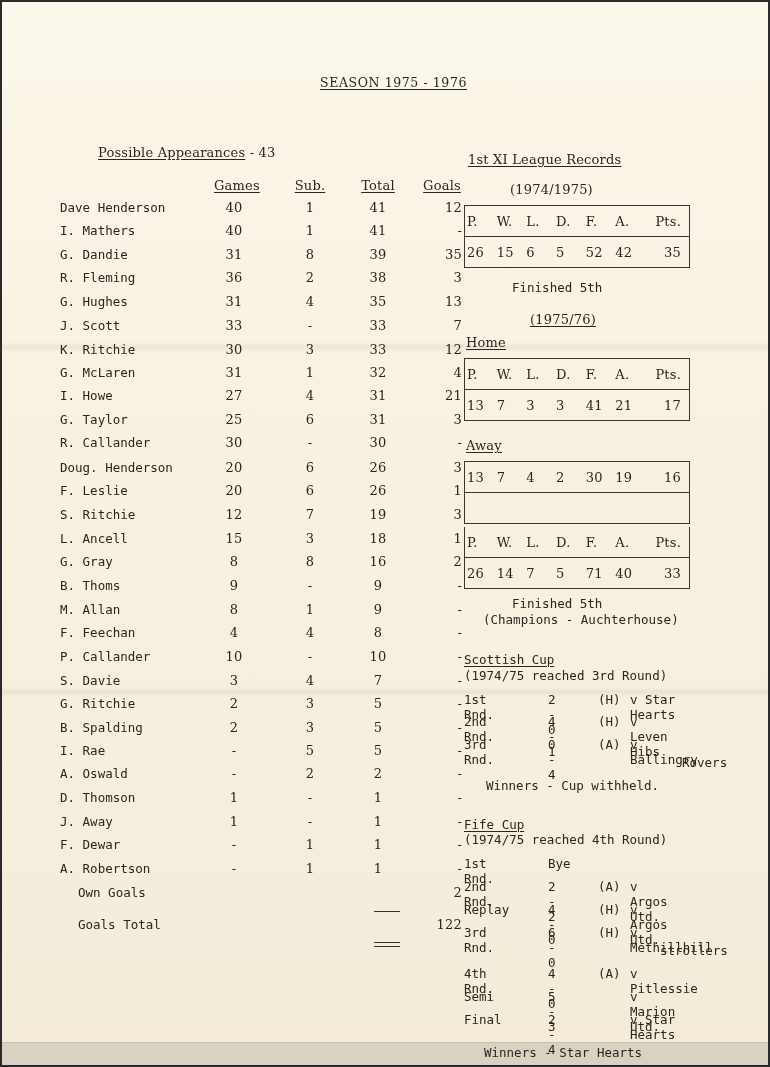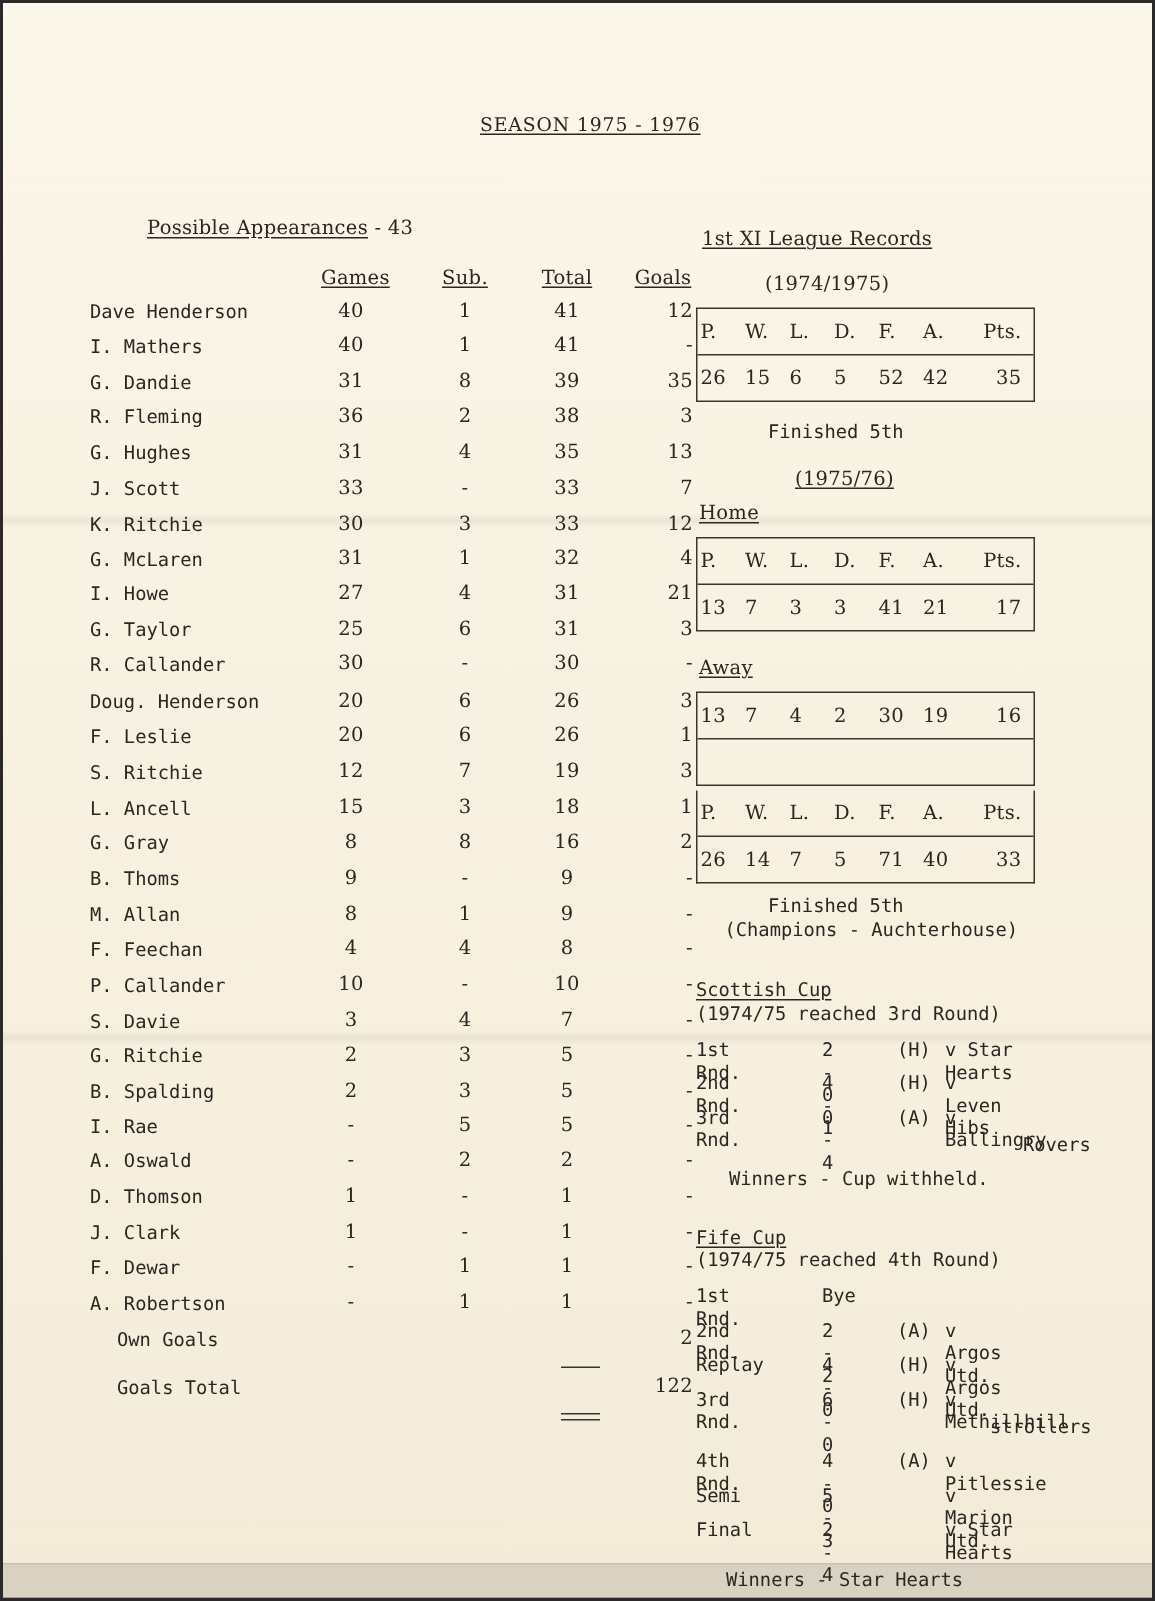--- a/index.html
+++ b/index.html
@@ -253,21 +253,21 @@
         <span class="num c-goals t" style="text-align: right;">-</span>
       </div>
       <div class="apps-row" style="top: 788px;">
         <span class="name mono">D. Thomson</span>
         <span class="num c-games t">1</span>
         <span class="num c-sub t">-</span>
         <span class="num c-total t">1</span>
         <span class="num c-goals t" style="text-align: right;">-</span>
       </div>
       <div class="apps-row" style="top: 812px;">
-        <span class="name mono">J. Clark</span>
+        <span class="name mono">J. Away</span>
         <span class="num c-games t">1</span>
         <span class="num c-sub t">-</span>
         <span class="num c-total t">1</span>
         <span class="num c-goals t" style="text-align: right;">-</span>
       </div>
       <div class="apps-row" style="top: 835px;">
         <span class="name mono">F. Dewar</span>
         <span class="num c-games t">-</span>
         <span class="num c-sub t">1</span>
         <span class="num c-total t">1</span>

